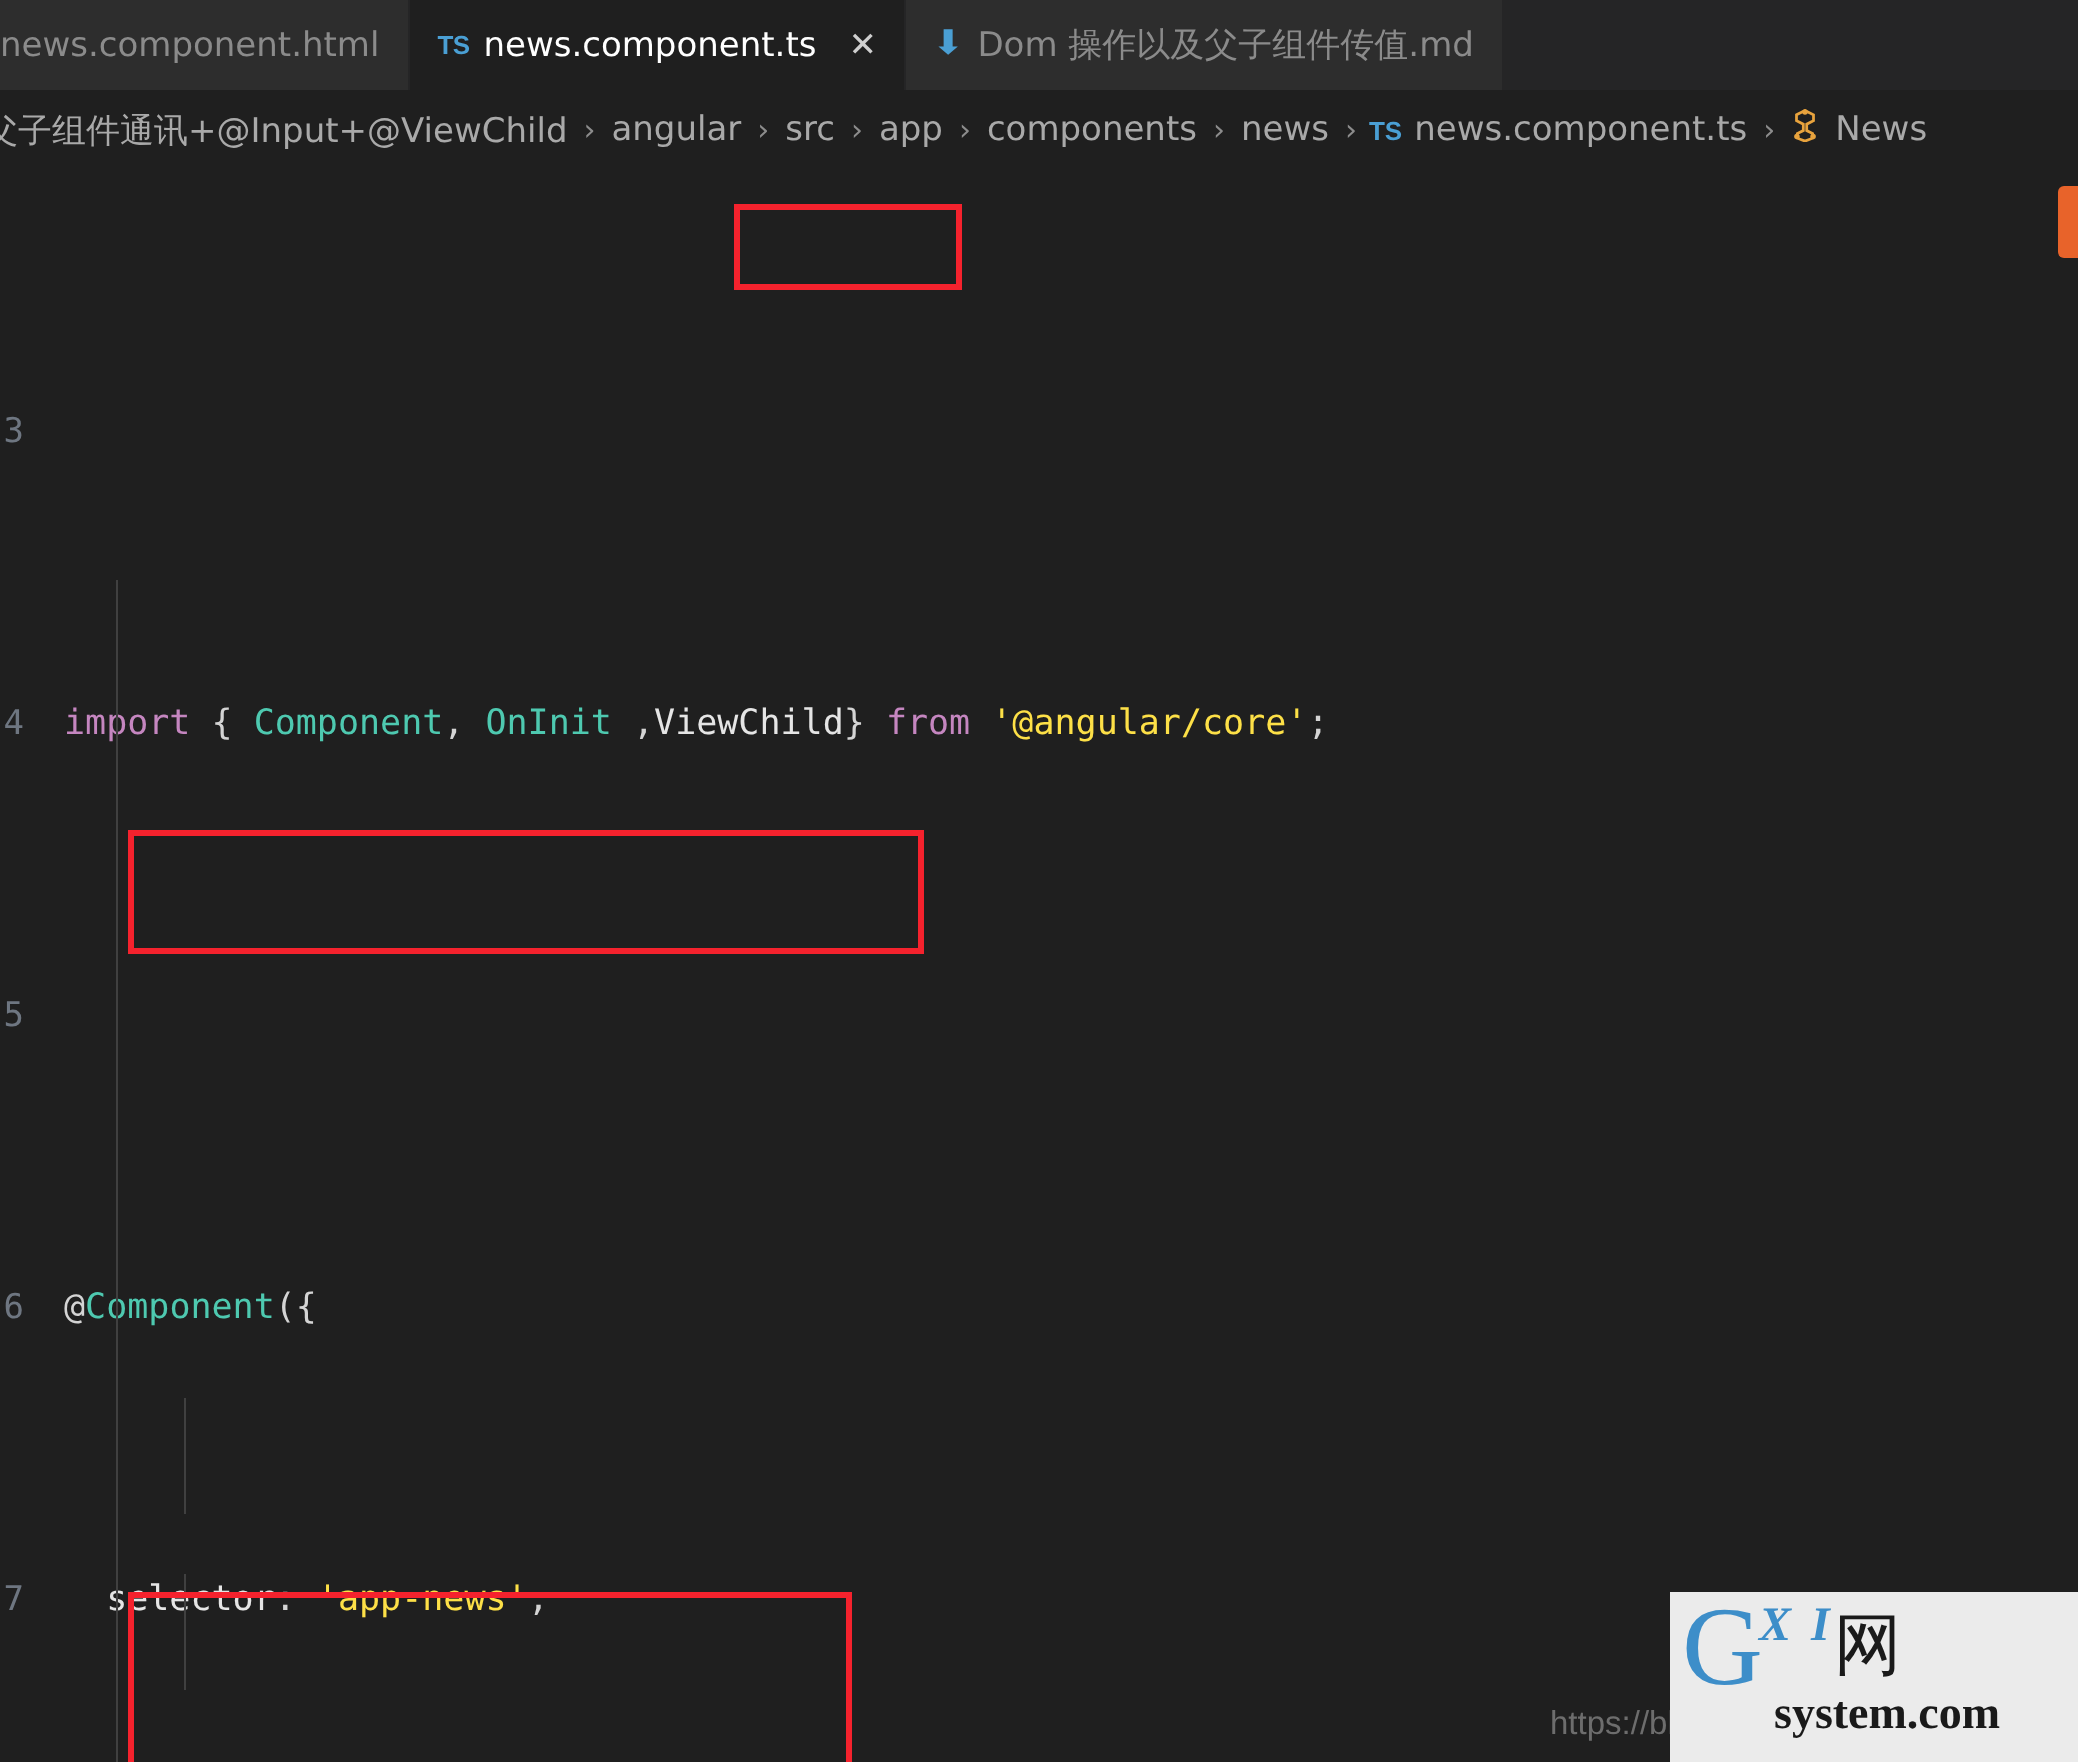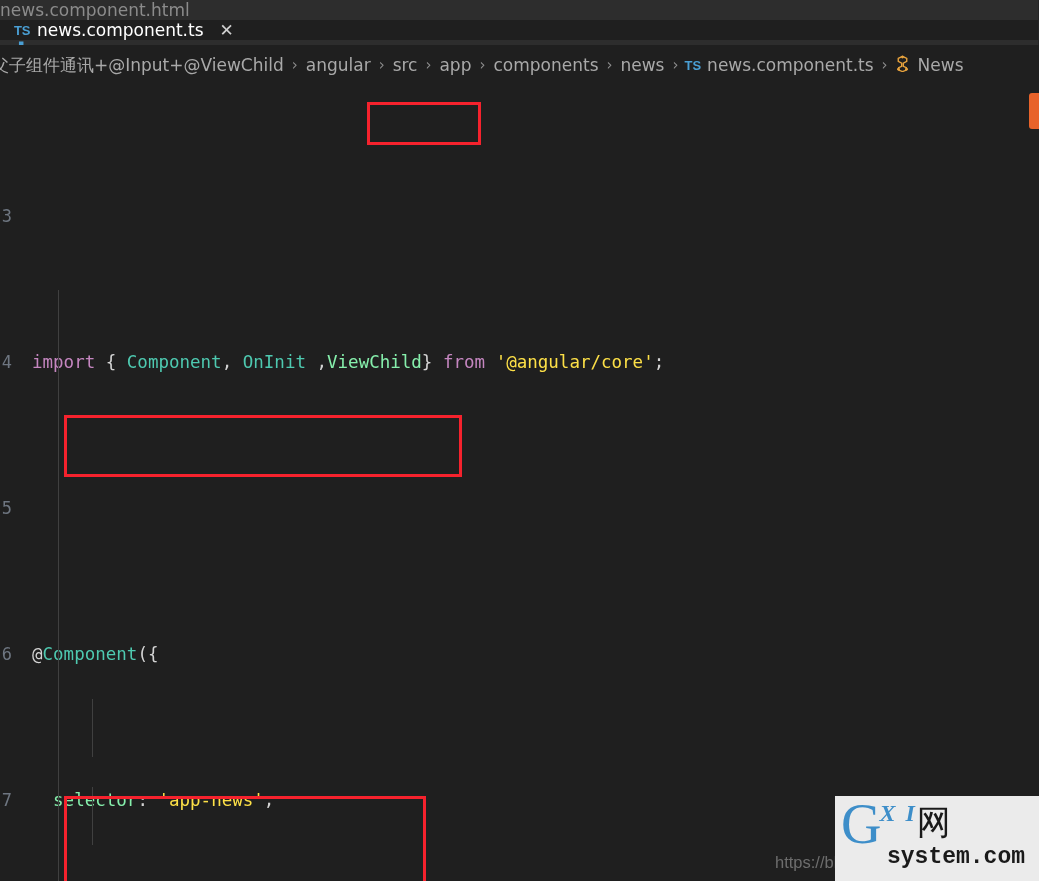--- a/index.html
+++ b/index.html
@@ -11,21 +11,20 @@
   }
 
   
   .tabbar {
     height: 45px;
     background: #252526;
     display: flex;
     align-items: stretch;
     position: relative;
     overflow: hidden;
-    flex-direction: column;
   }
   .tab {
     display: flex;
     align-items: center;
     gap: 7px;
     padding: 0 14px;
     font-size: 17px;
     color: #8b8b8b;
     background: #2d2d2d;
     border-right: 1px solid #252526;
@@ -133,21 +132,21 @@
     position: absolute;
     width: 1px;
     background: #404040;
     left: 58px;
   }
   .iguide3 { left: 92px; }
 
   
   .k-key   { color: #c586c0; }   
   .k-type  { color: #4ec9b0; }   
-  .k-var   { color: #86efac; }   
+  .k-var   { color: #e5e5e5; }   
   .k-str   { color: #fde047; }   
   .k-pn    { color: #d4d4d4; }
   .k-dec   { color: #4ec9b0; }
 
   
   .redbox {
     position: absolute;
     border: 3px solid #f5222d;
     pointer-events: none;
     z-index: 5;
@@ -208,21 +207,21 @@
     margin-top: 2px;
     font-weight: normal;
   }
   .wm-sys {
     position: absolute;
     left: 52px;
     top: 48px;
     font-size: 23px;
     font-weight: bold;
     color: #1a1a1a;
-    font-family: Liberation Mono, monospace;
+    font-family: Liberation Serif, serif;
   }
   .wm-url {
     position: absolute;
     left: 775px;
     bottom: 9px;
     font-size: 16.5px;
     color: #6d6d6d;
     font-family: "Liberation Sans", sans-serif;
     white-space: nowrap;
     z-index: 7;
@@ -238,20 +237,21 @@
   </div>
 
   <div class="tab active">
     <span class="tab-icon-ts">TS</span>
     <span class="tab-label">news.component.ts</span>
     <span class="tab-close">✕</span>
   </div>
 
   <div class="tab">
     <span class="tab-icon-md">⬇</span>
+    <span class="tab-label">Dom 操作以及父子组件传值.md</span>
   </div>
 
 </div>
 
 <div class="breadcrumb">
   <span class="crumb">父子组件通讯+@Input+@ViewChild</span>
   <span class="crumb-sep">›</span>
 
   <span class="crumb">angular</span>
   <span class="crumb-sep">›</span>

